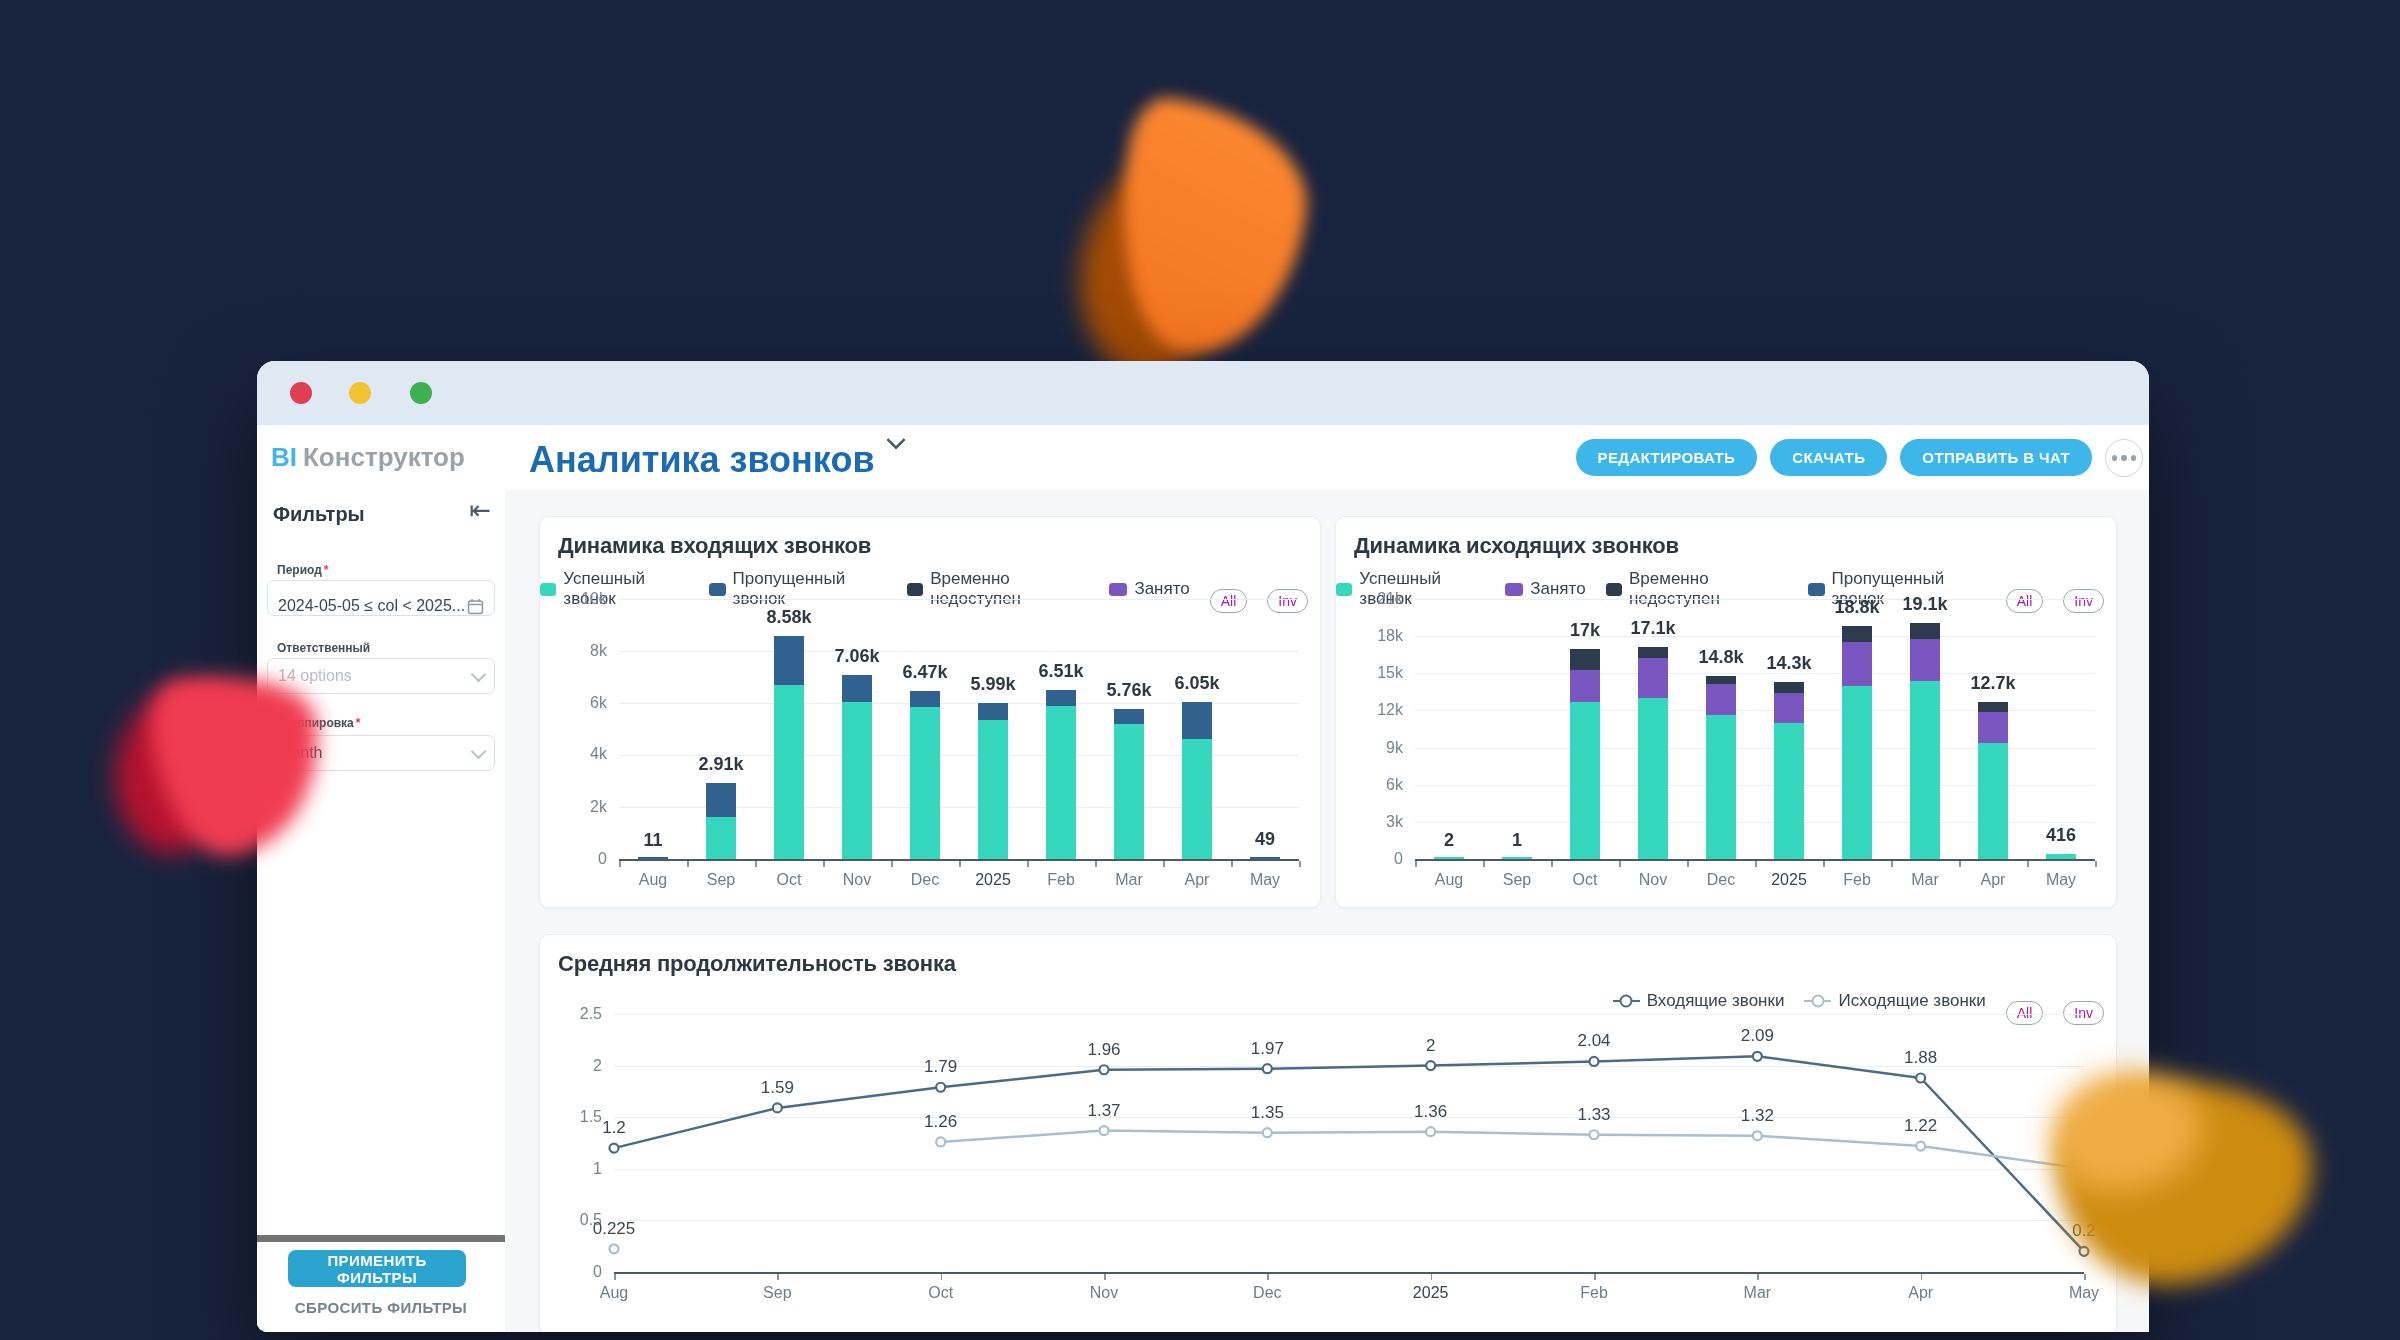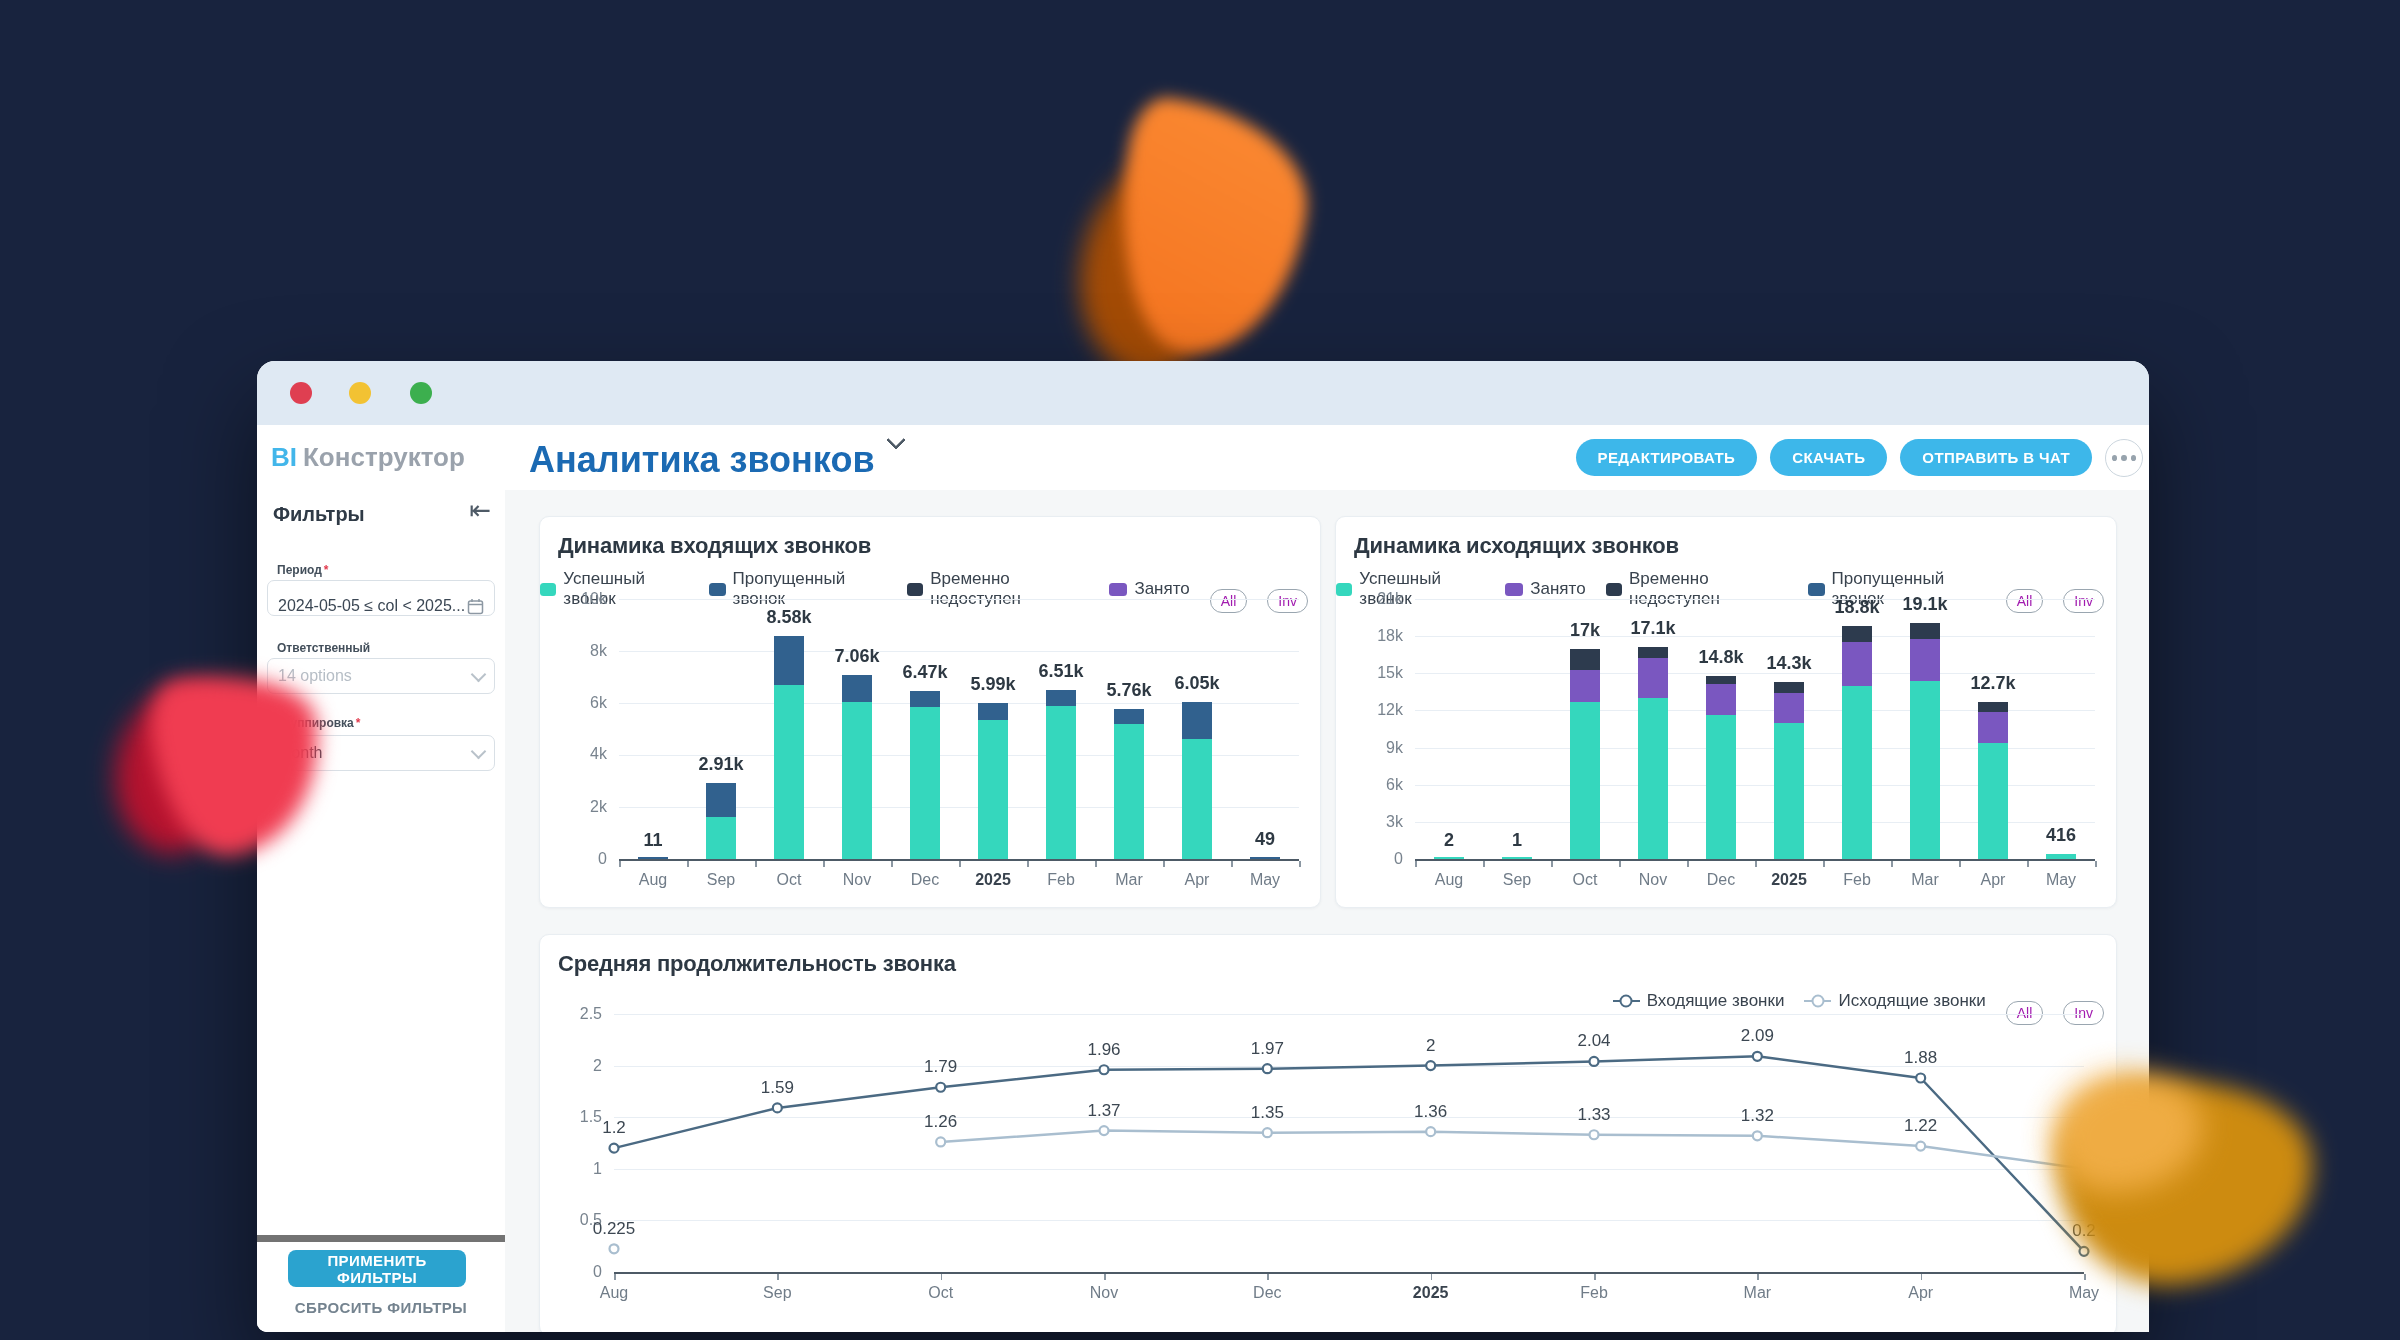--- a/index.html
+++ b/index.html
@@ -82,21 +82,21 @@
   .lg-ring{position:absolute;left:50%;top:50%;transform:translate(-50%,-50%);width:9px;height:9px;
      border-radius:50%;background:#fff;border:2.5px solid;}
   .lg-pill{border:1.5px solid #9aa6b0;color:#a21caf;background:#fff;border-radius:999px;
      padding:3px 10px;font-size:14px;cursor:pointer;font-family:inherit;line-height:1.15;margin-top:24px;}
   .plot{position:absolute;}
   .gridline{position:absolute;left:0;right:0;height:1px;background:#e8eef4;}
   .ylab{position:absolute;left:-58px;width:46px;text-align:right;font-size:16px;color:#78838e;}
   .baseline{position:absolute;left:0;right:0;height:2px;background:#4d5a66;}
   .xtick{position:absolute;width:1.5px;height:6px;background:#8b97a2;}
   .xlab{position:absolute;width:80px;text-align:center;font-size:16px;color:#707c88;}
-  .xlab.bold{font-weight:bold;color:#39434e;}
+  .xlab.bold{font-weight:normal;color:#39434e;}
   .bar-seg{position:absolute;}
   .bar-total{position:absolute;width:84px;text-align:center;font-size:18px;font-weight:600;color:#2e3943;}
   .pt-label{position:absolute;width:56px;text-align:center;font-size:17px;color:#3c4752;}
   svg.lineplot{position:absolute;left:0;top:0;overflow:visible;}
 </style>
 </head>
 <body>
 
 <div class="blob blob-top">
     <div class="dark"></div>

